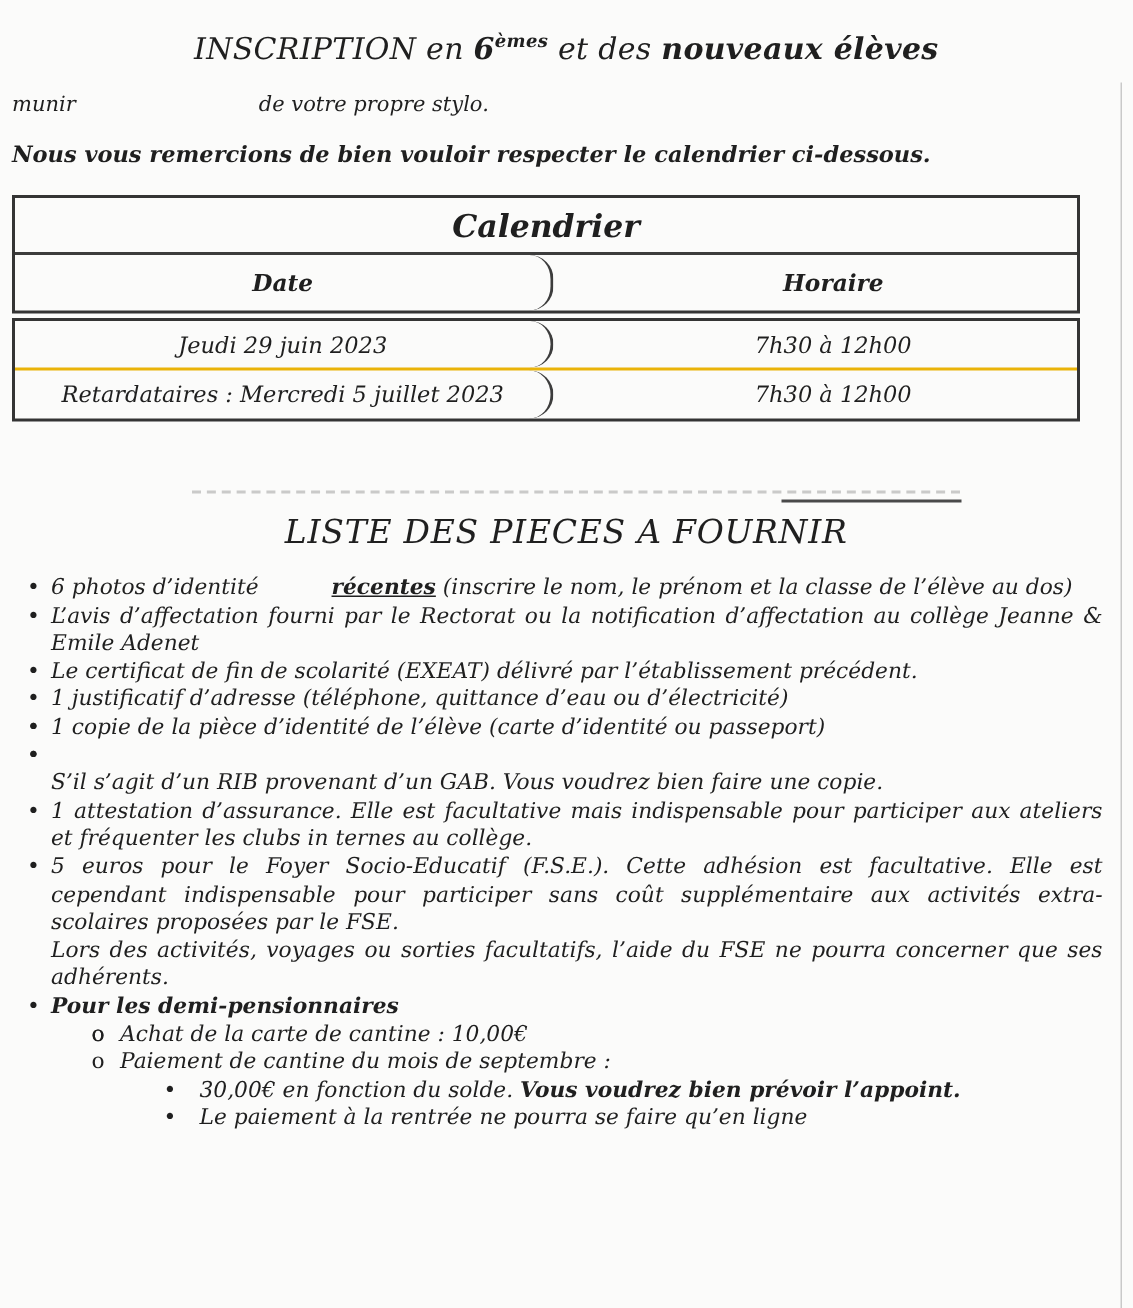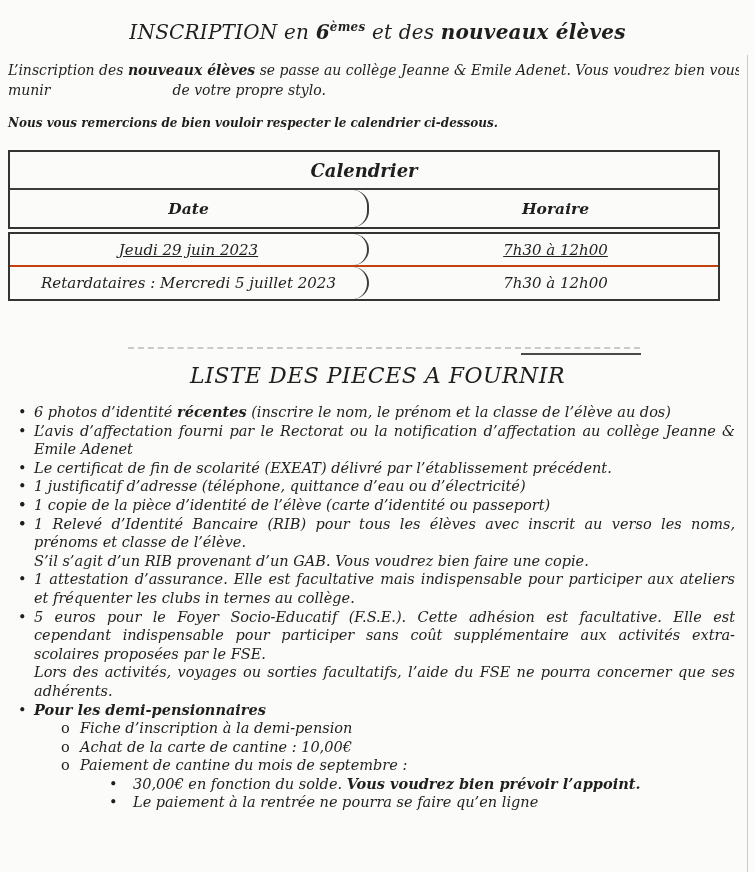--- a/index.html
+++ b/index.html
@@ -19,31 +19,31 @@
   
   .doc-title{margin-top:20px;text-align:center;font-size:20px;letter-spacing:.2px;}
   .doc-title .bold{font-weight:700;}
   .doc-title sup{font-size:12px;font-weight:700;font-style:italic;}
 
   
   .intro{margin:16px 16px 0 8px;font-size:14px;line-height:20px;}
   .intro-line1{white-space:nowrap;overflow:hidden;}
   .intro .bold{font-weight:700;}
   .gap-spacer{display:inline-block;width:122px;}
-  .notice{margin:14px 16px 0 8px;font-size:12px;font-weight:700;line-height:19px;}
+  .notice{margin:14px 16px 0 8px;font-size:15px;font-weight:700;line-height:19px;}
 
   
   .cal-wrap{margin:17px 0 0 8px;width:712px;font-size:15px;}
   .cal-head-box{border:2px solid #343434;}
   .cal-title-row{height:36px;display:flex;align-items:center;justify-content:center;
-    font-weight:700;font-size:18px;border-bottom:2px solid #3c3c3c;}
+    font-weight:700;font-size:21px;border-bottom:2px solid #3c3c3c;}
   .cal-cols-row{height:37px;display:flex;}
   .cal-body-box{border:2px solid #343434;margin-top:3px;}
   .cal-row{height:32px;display:flex;}
-  .cal-row.first{border-bottom:2px solid #c2410c;height:31px;text-decoration:underline;}
+  .cal-row.first{border-bottom:2px solid #eab308;height:31px;}
   .cell{display:flex;align-items:center;justify-content:center;border-radius:16px;}
   .cell.c1{width:357px;border-right:2px solid #3c3c3c;}
   .cell.c2{flex:1;padding-left:24px;}
   .cal-cols-row .cell{font-weight:700;font-size:15.5px;}
 
   
   .artifact-zone{position:relative;height:26px;margin-top:34px;}
   .artifact-dashes{position:absolute;left:128px;top:12px;width:512px;height:0;
     border-top:2px dashed #8f8f8f;opacity:.45;}
   .artifact-solid{position:absolute;left:521px;top:18px;width:120px;height:0;
@@ -53,34 +53,33 @@
   .pieces-list{margin:15px 20px 0 0;font-size:14.5px;line-height:18.6px;text-align:justify;}
   .li{position:relative;}
   .li .bullet{position:absolute;font-style:normal;}
   .li.lv1{padding-left:34px;}
   .li.lv1 .bullet{left:18px;}
   .li.lv2{padding-left:80px;}
   .li.lv2 .bullet{left:61px;}
   .li.lv3{padding-left:133px;}
   .li.lv3 .bullet{left:109px;}
   .seg-b{font-weight:700;}
-  .seg-u{}
+  .seg-u{text-decoration:underline;margin-left:44px;}
 </style>
 </head>
 <body>
 
 <div class="page">
   <div class="scan-edge"></div>
 
   <div class="doc-title">
     <span>INSCRIPTION en </span><span class="bold">6</span><sup>èmes</sup><span> et des </span><span class="bold">nouveaux élèves</span>
   </div>
 
   <div class="intro">
-    <div class="intro-line1"><span>L’inscription des </span><span class="bold">nouveaux élèves</span><span> se passe au collège Jeanne &amp; Emile Adenet. Vous voudrez bien vous</span></div>
     <div class="intro-line2"><span>munir</span><span class="gap-spacer"></span><span>de votre propre stylo.</span></div>
   </div>
 
   <div class="notice">Nous vous remercions de bien vouloir respecter le calendrier ci-dessous.</div>
 
   <div class="cal-wrap">
     <div class="cal-head-box">
       <div class="cal-title-row">Calendrier</div>
       <div class="cal-cols-row">
         <div class="cell c1">Date</div>
@@ -107,23 +106,23 @@
   <div class="pieces-title">LISTE DES PIECES A FOURNIR</div>
 
   <div class="pieces-list">
       <div class="li lv1"><span class="bullet">•</span><span><span>6 photos d’identité </span><span class="seg-b seg-u">récentes</span><span> (inscrire le nom, le prénom et la classe de l’élève au dos)</span></span></div>
       <div class="li lv1"><span class="bullet">•</span><span><span>L’avis d’affectation fourni par le Rectorat ou la notification d’affectation au collège Jeanne &amp; Emile Adenet</span></span></div>
       <div class="li lv1"><span class="bullet">•</span><span><span>Le certificat de fin de scolarité (EXEAT) délivré par l’établissement précédent.</span></span></div>
       <div class="li lv1"><span class="bullet">•</span><span><span>1 justificatif d’adresse (téléphone, quittance d’eau ou d’électricité)</span></span></div>
       <div class="li lv1"><span class="bullet">•</span></div>
       <div class="li lv1"><span class="bullet">•</span><span><span>1 copie de la pièce d’identité de l’élève (carte d’identité ou passeport)</span></span></div>
       <div class="li lv1"><span class="bullet">•</span></div>
-      <div class="li lv1"><span class="bullet">•</span><span><span>1 Relevé d’Identité Bancaire (RIB) pour tous les élèves avec inscrit au verso les noms, prénoms et classe de l’élève.</span><br><span>S’il s’agit d’un RIB provenant d’un GAB. Vous voudrez bien faire une copie.</span></span></div>
+      <div class="li lv1"><span class="bullet">•</span><span><br><span>S’il s’agit d’un RIB provenant d’un GAB. Vous voudrez bien faire une copie.</span></span></div>
       <div class="li lv1"><span class="bullet">•</span><span><span>1 attestation d’assurance. Elle est facultative mais indispensable pour participer aux ateliers et fréquenter les clubs in ternes au collège.</span></span></div>
       <div class="li lv1"><span class="bullet">•</span><span><span>5 euros pour le Foyer Socio-Educatif (F.S.E.). Cette adhésion est facultative. Elle est cependant indispensable pour participer sans coût supplémentaire aux activités extra-scolaires proposées par le FSE.</span><br><span>Lors des activités, voyages ou sorties facultatifs, l’aide du FSE ne pourra concerner que ses adhérents.</span></span></div>
       <div class="li lv1"><span class="bullet">•</span><span><span class="seg-b">Pour les demi-pensionnaires</span></span></div>
-      <div class="li lv2"><span class="bullet">o</span><span><span>Fiche d’inscription à la demi-pension</span></span></div>
+      <div class="li lv2"><span class="bullet">o</span></div>
       <div class="li lv2"><span class="bullet">o</span><span><span>Achat de la carte de cantine : 10,00€</span></span></div>
       <div class="li lv2"><span class="bullet">o</span><span><span>Paiement de cantine du mois de septembre :</span></span></div>
       <div class="li lv3"><span class="bullet">•</span><span><span>30,00€ en fonction du solde. </span><span class="seg-b">Vous voudrez bien prévoir l’appoint.</span></span></div>
       <div class="li lv3"><span class="bullet">•</span><span><span>Le paiement à la rentrée ne pourra se faire qu’en ligne</span></span></div>
     </div>
 </div>
 
 </body></html>

